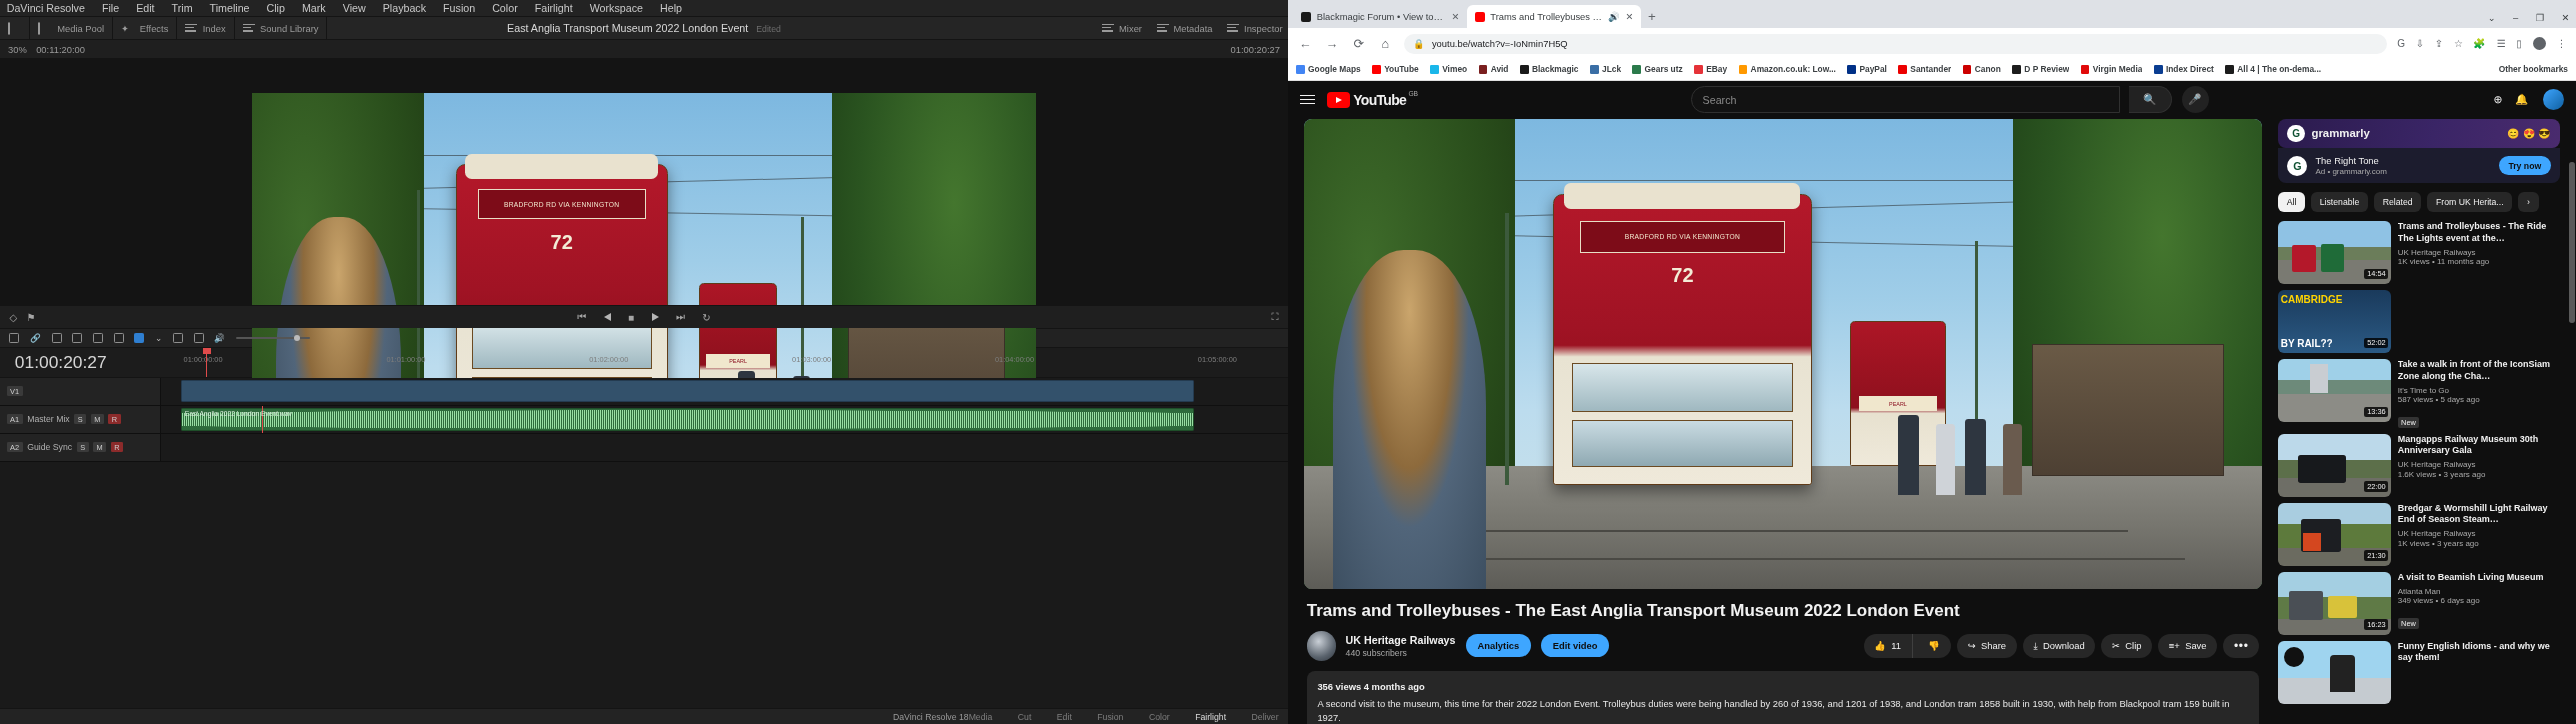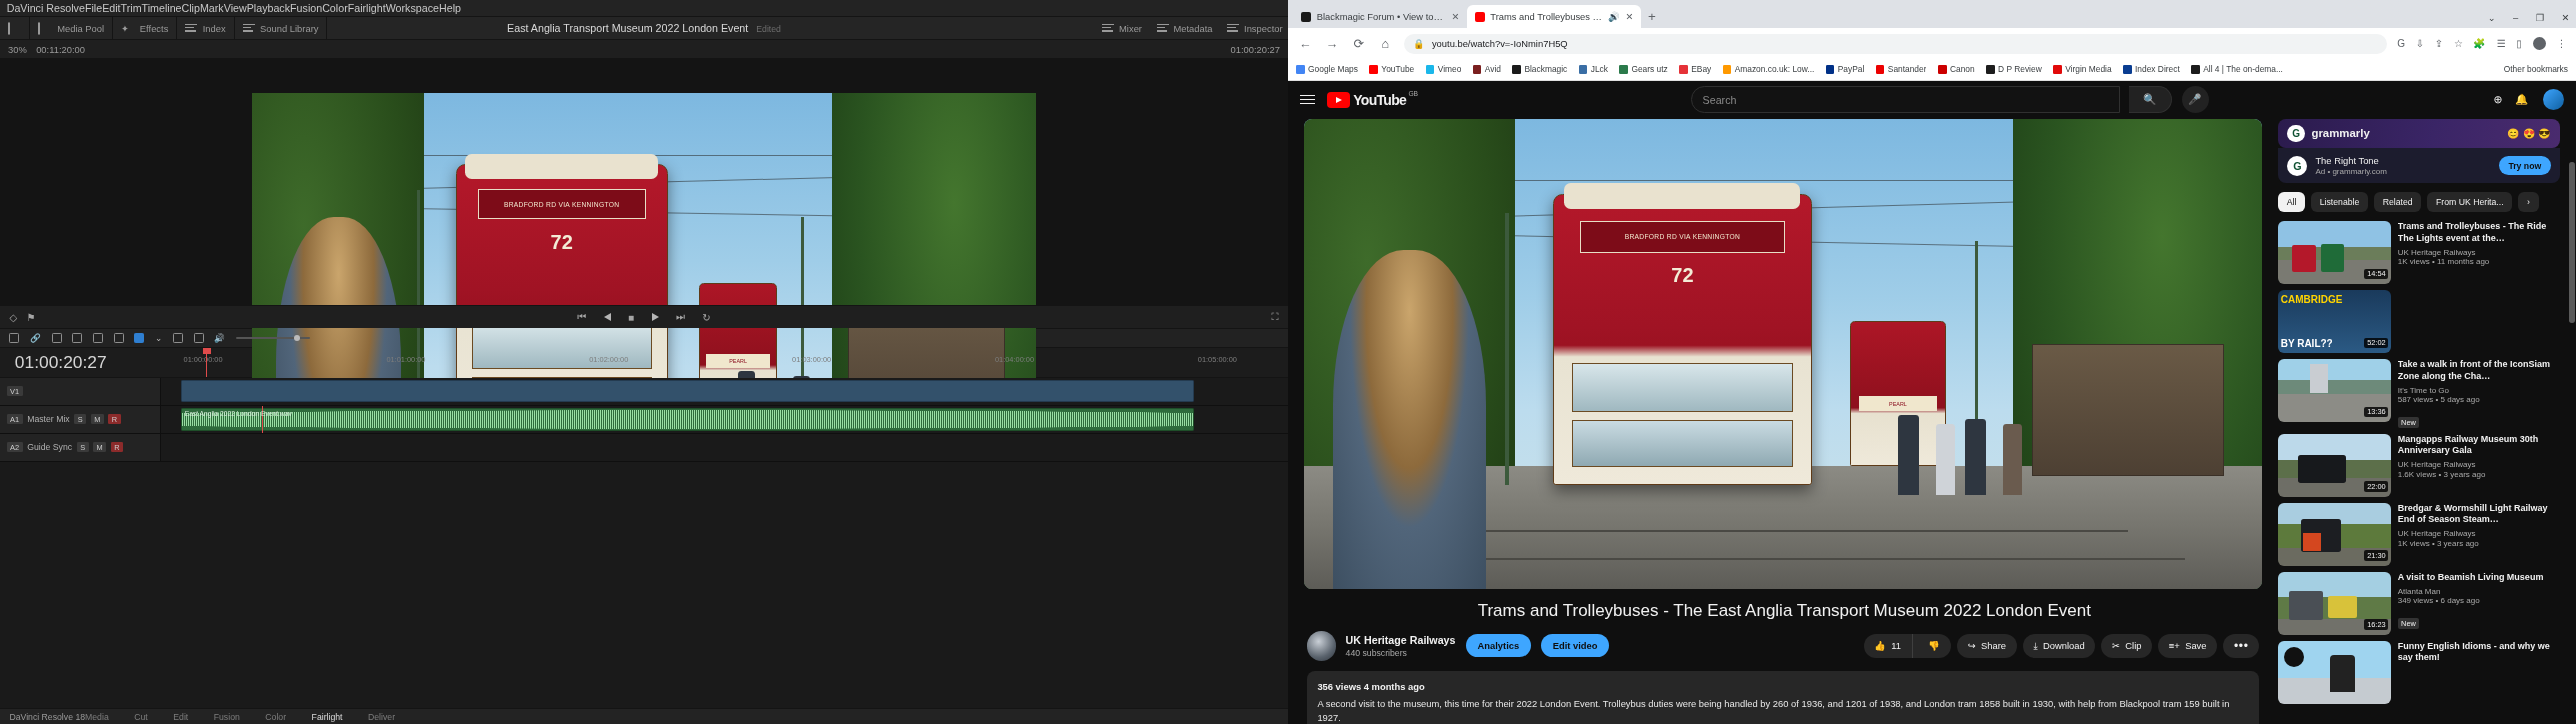--- a/index.html
+++ b/index.html
@@ -5,21 +5,21 @@
   * { box-sizing: border-box; margin:0; padding:0; }
   html,body { width:2576px; height:725px; overflow:hidden; background:#000;
               font-family:"Liberation Sans", sans-serif; }
   .root { position:relative; width:2576px; height:725px; display:flex; }
 
   
   .dv { width:1288px; height:725px; background:#1f1f1f; color:#b8b8b8;
         position:relative; display:flex; flex-direction:column; }
 
   .dv-menu { height:17.4px; background:#232323; display:flex; align-items:center;
-             padding-left:6.7px; font-size:10.7px; color:#c8c8c8;
+             padding-left:6.7px; gap:17px; font-size:10.7px; color:#c8c8c8;
              border-bottom:0.7px solid #141414; flex:0 0 17.4px;}
   .dv-menu span { white-space:nowrap; }
 
   .dv-tool { height:23px; background:#252525; display:flex; align-items:center;
              border-bottom:0.7px solid #141414; flex:0 0 23px; position:relative;
              font-size:9.4px; color:#9a9a9a; }
   .dv-tool .grp { display:flex; align-items:center; gap:5.4px; padding:0 8px;
                   border-right:0.7px solid #141414; height:100%; }
   .dv-tool .grp:last-child { border-right:none; }
   .dv-title { position:absolute; left:50%; transform:translateX(-50%);
@@ -134,21 +134,21 @@
      repeating-linear-gradient(90deg,
        rgba(160,230,170,.95) 0 0.7px, rgba(46,107,60,0) 0.7px 2px);
     -webkit-mask-image: radial-gradient(ellipse 100% 62% at 50% 50%, #000 0 70%, transparent 72%);
             mask-image: radial-gradient(ellipse 100% 62% at 50% 50%, #000 0 70%, transparent 72%);}
   .clip-lbl { position:absolute; left:2.7px; top:1.3px; font-size:6.7px; color:#d6e9d9; z-index:2;}
   .vclip { position:absolute; left:20px; right:94px; top:2.7px; bottom:2.7px;
            background:#33516b; border:0.7px solid #243b50; border-radius:1.3px; }
   .ph2 { position:absolute; top:0; bottom:0; width:1.3px; background:#e04b4b; left:101px; }
 
   .dv-bottom { height:17.4px; background:#232323; display:flex; align-items:center;
-               justify-content:flex-start; padding:0 9.4px; font-size:8.7px;
+               justify-content:flex-end; padding:0 9.4px; font-size:8.7px;
                color:#9a9a9a; flex:0 0 17.4px; border-top:0.7px solid #141414; }
   .dv-pages { display:flex; gap:25.5px; }
   .dv-pages .pg { opacity:.75; }
   .dv-pages .pg.act { opacity:1; color:#dcdcdc; }
 
   
   .br { width:1288px; height:725px; background:#0f0f0f; display:flex;
         flex-direction:column; color:#f1f1f1; }
   .ch-tabs { height:28px; background:#dee1e6; display:flex; align-items:flex-end;
              padding-left:5.4px; flex:0 0 28px; position:relative; }
@@ -169,21 +169,21 @@
              gap:10.7px; padding:0 9.4px; flex:0 0 31px; }
   .navi { color:#5f6368; font-size:12.7px; width:16px; text-align:center; }
   .urlbox { flex:1; height:20px; background:#f1f3f4; border-radius:10.7px;
             display:flex; align-items:center; gap:6.7px; padding:0 9.4px;
             font-size:9.4px; color:#202124; }
   .omni-r { display:flex; align-items:center; gap:10.7px; color:#5f6368; font-size:10px; }
   .avatar-b { width:13.4px;height:13.4px;border-radius:50%;background:#5f6368; }
 
   .ch-bm { height:21.5px; background:#fff; display:flex; align-items:center;
            gap:11.4px; padding:0 8px; font-size:8.4px; color:#3c4043;
-           flex:0 0 21.5px; border-bottom:0.7px solid #e0e0e0; position:relative; }
+           flex:0 0 21.5px; border-bottom:0.7px solid #e0e0e0; position:relative;font-weight:bold; }
   .bmi { display:flex; align-items:center; gap:3.4px; white-space:nowrap; max-width:101px;
          overflow:hidden; }
   .bmi .d { width:8.7px;height:8.7px;border-radius:1.3px;flex:0 0 8.7px; }
   .bm-right { position:absolute; right:8px; display:flex; align-items:center; gap:3.4px; }
 
   .yt { flex:1 1 auto; background:#0f0f0f; position:relative; overflow:hidden;
         display:flex; flex-direction:column; }
   .yt-head { height:38px; display:flex; align-items:center; padding:0 12px;
              gap:12px; flex:0 0 38px; }
   .burger { width:14.8px; }
@@ -206,21 +206,21 @@
             display:flex;align-items:center;justify-content:center; }
   .yt-head-r { display:flex; align-items:center; gap:13.4px; }
   .yt-av { width:21.5px;height:21.5px;border-radius:50%;
            background:linear-gradient(135deg,#3ea6ff,#0f5fa0); }
 
   .yt-body { flex:1; display:flex; gap:16px; padding:0 16px; overflow:hidden; }
   .yt-main { flex:1 1 auto; min-width:0; }
   .player { width:100%; height:470px; background:#000; border-radius:8px;
             overflow:hidden; position:relative; }
 
-  .v-title { font-size:17px; font-weight:normal; margin:12px 0 0 2.7px;text-align:center; }
+  .v-title { font-size:17px; font-weight:bold; margin:12px 0 0 2.7px; }
   .v-meta { display:flex; align-items:center; margin-top:10.7px; padding:0 2.7px; }
   .ch-av { width:29.5px;height:29.5px;border-radius:50%;
            background:radial-gradient(circle at 40% 35%,#c9cfd6,#5a636d 60%,#2a3038);
            flex:0 0 29.5px; }
   .ch-name { margin-left:9.4px; }
   .ch-name .n { font-size:10.7px; font-weight:bold; }
   .ch-name .s { font-size:8.7px; color:#aaa; margin-top:1.3px; }
   .blue-btn { background:#3ea6ff; color:#0f0f0f; font-size:9.4px; font-weight:bold;
               padding:6px 11.4px; border-radius:12px; margin-left:10.7px; }
   .act-row { margin-left:auto; display:flex; gap:6px; align-items:center; }

